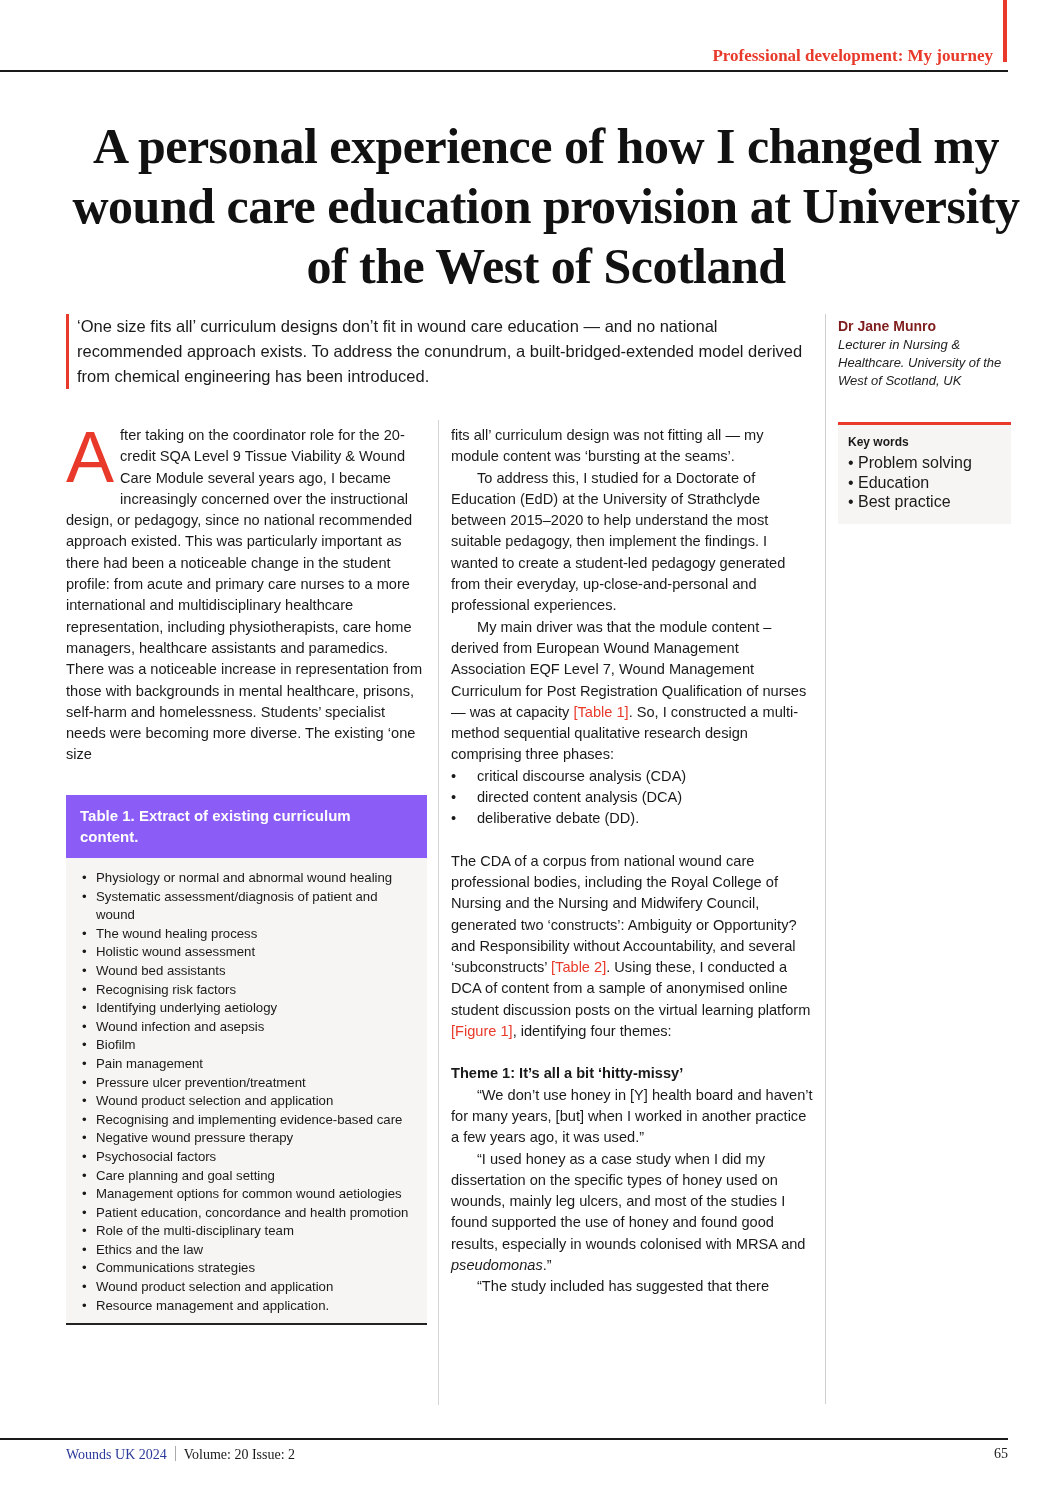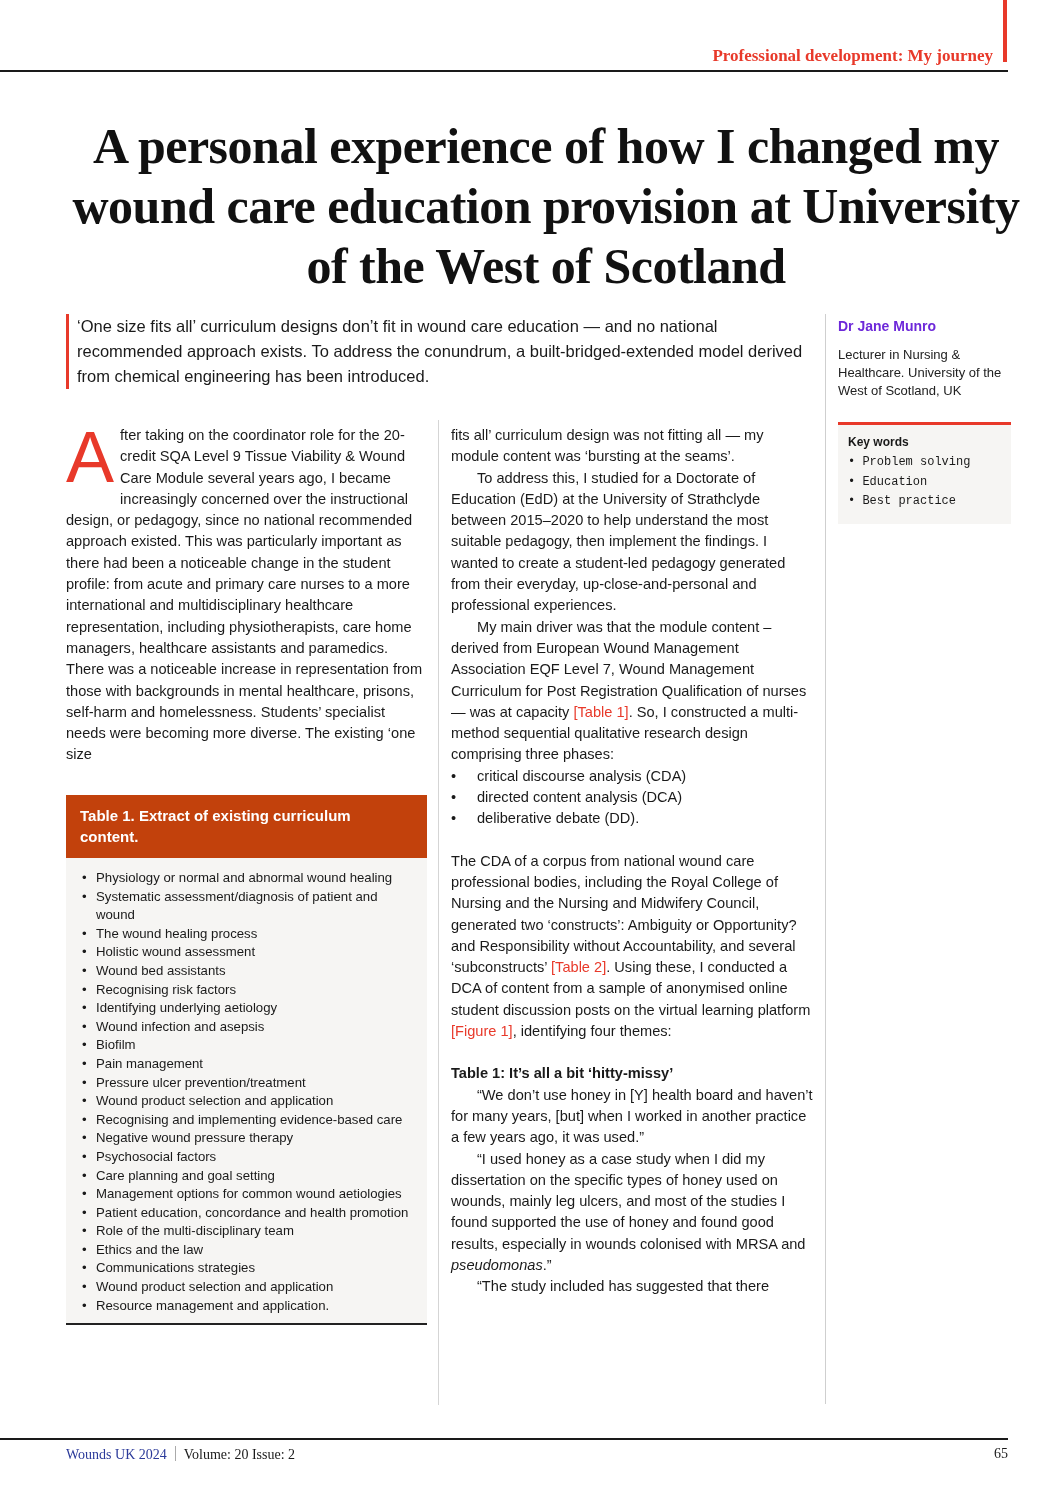--- a/index.html
+++ b/index.html
@@ -11,45 +11,45 @@
   .head-rule { position: absolute; left: 0; top: 70px; width: 1008px; height: 2px; background: #1a1a1a; }
 
   
   .title { position: absolute; left: 66px; top: 116px; width: 960px; font-family: "Liberation Serif", serif; font-weight: bold; font-size: 50px; line-height: 60px; color: #111; letter-spacing: -0.5px; margin: 0; text-align: center; }
 
   
   .standfirst { position: absolute; left: 66px; top: 314px; width: 750px; padding-left: 8px; border-left: 3px solid #e8392a; font-size: 16.5px; line-height: 25px; color: #1a1a1a; }
 
   
   .author-block { position: absolute; left: 825px; top: 314px; width: 190px; padding-left: 12px; border-left: 1px solid #cfcfcf; height: 1090px; }
-  .author-name { font-size: 14px; font-weight: bold; color: #6d28d9; margin-top: 4px; }
-  .author-aff { font-size: 13px; line-height: 18px; color: #222; margin-top: 12px; }
+  .author-name { font-size: 14px; font-weight: bold; color: #7f1d1d; margin-top: 4px; }
+  .author-aff { font-size: 13px; line-height: 18px; font-style: italic; color: #222; margin-top: 2px; }
   .keywords { position: absolute; left: 12px; top: 108px; width: 173px; border-top: 3px solid #e8392a; background: #f6f5f3; padding: 10px 10px 12px 10px; box-sizing: border-box; }
   .kw-title { font-size: 12px; font-weight: bold; margin-bottom: 4px; }
-  .kw-list { list-style: none; margin: 0; padding: 0; font-size: 12px; line-height: 19.5px; font-family: Liberation Mono, monospace; }
+  .kw-list { list-style: none; margin: 0; padding: 0; font-size: 16px; line-height: 19.5px; }
   .kw-list li::before { content: "• "; }
 
   
   .col { position: absolute; top: 425px; font-size: 14.6px; line-height: 21.3px; color: #1a1a1a; }
   .col1 { left: 66px; width: 362px; }
   .col2 { left: 451px; width: 364px; }
   .col-divider { position: absolute; left: 438px; top: 420px; width: 1px; height: 985px; background: #d5d5d5; }
   p { margin: 0; }
   .indent { text-indent: 26px; }
   .dropcap { float: left; font-size: 72px; line-height: 60px; color: #e8392a; font-weight: normal; margin: 2px 6px 0 0; height: 62px; }
   .ref { color: #e8392a; }
   .theme-title { font-weight: bold; margin-top: 21px; }
   .phases { list-style: none; margin: 0; padding: 0; }
   .phases li { position: relative; padding-left: 26px; }
   .phases li::before { content: "•"; position: absolute; left: 0; }
   .gap { height: 21px; }
 
   
   .table-box { position: absolute; left: 66px; top: 795px; width: 361px; }
-  .table-head { background: #c2410c; color: #fff; font-weight: bold; font-size: 15px; line-height: 21px; padding: 10px 14px 11px 14px; }
+  .table-head { background: #8b5cf6; color: #fff; font-weight: bold; font-size: 15px; line-height: 21px; padding: 10px 14px 11px 14px; }
   .table-body { background: #f6f5f3; padding: 11px 14px 8px 14px; border-bottom: 2px solid #222; }
   .table-list { list-style: none; margin: 0; padding: 0; font-size: 13.2px; line-height: 18.6px; }
   .table-list li { position: relative; padding-left: 16px; }
   .table-list li::before { content: "•"; position: absolute; left: 2px; }
 
   
   .foot-rule { position: absolute; left: 0; top: 1438px; width: 1008px; height: 2px; background: #1a1a1a; }
   .footer { position: absolute; left: 66px; top: 1446px; width: 942px; font-family: "Liberation Serif", serif; font-size: 14px; }
   .foot-journal { color: #2b3a9a; }
   .foot-sep { display: inline-block; width: 1px; height: 15px; background: #aaa; margin: 0 8px; vertical-align: -2px; }
@@ -120,21 +120,21 @@
   <p>fits all’ curriculum design was not fitting all — my module content was ‘bursting at the seams’.</p>
   <p class="indent">To address this, I studied for a Doctorate of Education (EdD) at the University of Strathclyde between 2015–2020 to help understand the most suitable pedagogy, then implement the findings. I wanted to create a student-led pedagogy generated from their everyday, up-close-and-personal and professional experiences.</p>
   <p class="indent"><span>My main driver was that the module content – derived from European Wound Management Association EQF Level 7, Wound Management Curriculum for Post Registration Qualification of nurses — was at capacity </span><span class="ref">[Table 1]</span><span>. So, I constructed a multi-method sequential qualitative research design comprising three phases:</span></p>
   <ul class="phases">
     <li>critical discourse analysis (CDA)</li>
     <li>directed content analysis (DCA)</li>
     <li>deliberative debate (DD).</li>
   </ul>
   <div class="gap"></div>
   <p><span>The CDA of a corpus from national wound care professional bodies, including the Royal College of Nursing and the Nursing and Midwifery Council, generated two ‘constructs’: Ambiguity or Opportunity? and Responsibility without Accountability, and several ‘subconstructs’ </span><span class="ref">[Table 2]</span><span>. Using these, I conducted a DCA of content from a sample of anonymised online student discussion posts on the virtual learning platform </span><span class="ref">[Figure 1]</span><span>, identifying four themes:</span></p>
-  <p class="theme-title">Table 1: It’s all a bit ‘hitty-missy’</p>
+  <p class="theme-title">Theme 1: It’s all a bit ‘hitty-missy’</p>
   <p class="indent">“We don’t use honey in [Y] health board and haven’t for many years, [but] when I worked in another practice a few years ago, it was used.”</p>
   <p class="indent"><span>“I used honey as a case study when I did my dissertation on the specific types of honey used on wounds, mainly leg ulcers, and most of the studies I found supported the use of honey and found good results, especially in wounds colonised with MRSA and </span><em>pseudomonas</em><span>.”</span></p>
   <p class="indent">“The study included has suggested that there</p>
 </div>
 
 <div class="foot-rule"></div>
 <div class="footer">
   <span class="foot-journal">Wounds UK 2024</span><span class="foot-sep"></span><span>Volume: 20 Issue: 2</span>
   <span class="foot-page">65</span>
 </div>

